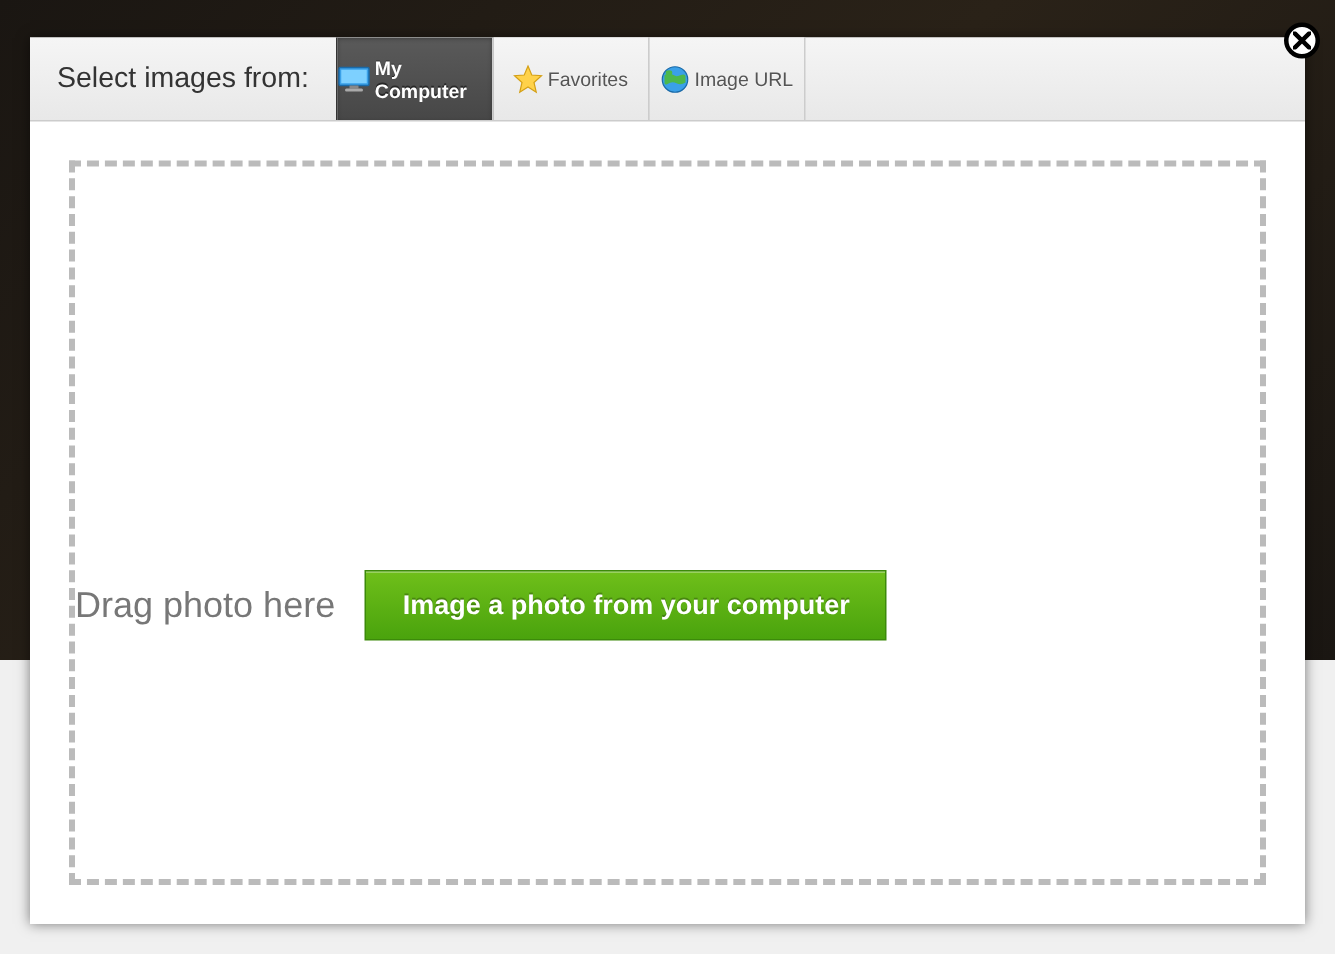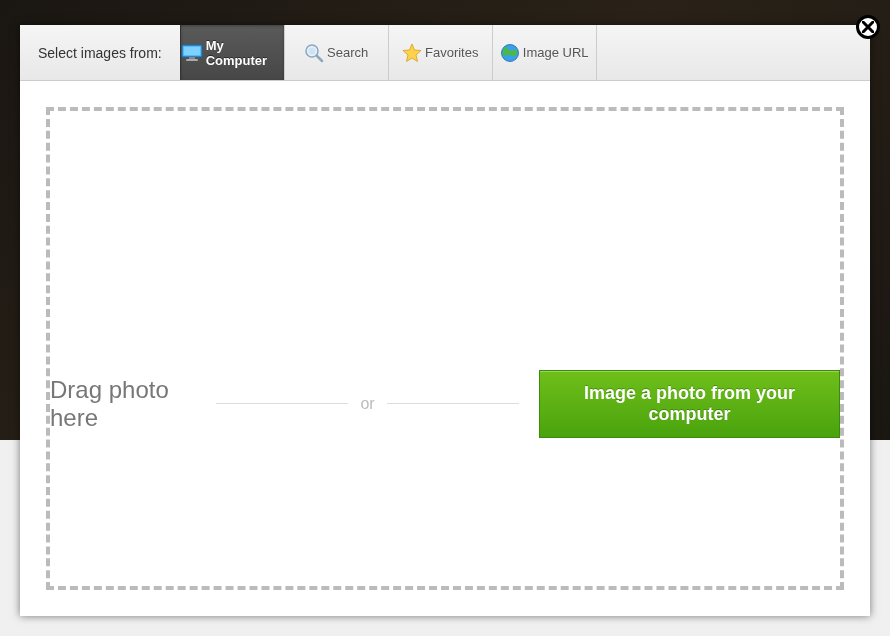--- a/index.html
+++ b/index.html
@@ -51,21 +51,21 @@
       height: 56px;
       background: linear-gradient(to bottom, #f5f5f5 0%, #e8e8e8 100%);
       border-bottom: 1px solid #ccc;
       display: flex;
       align-items: stretch;
     }
     .header-label {
       display: flex;
       align-items: center;
       padding: 0 18px;
-      font-size: 14px;
+      font-size: 19px;
       color: #333;
     }
     .tabs {
       display: flex;
       align-items: stretch;
     }
     .tab {
       width: 105px;
       display: flex;
       flex-direction: row;
@@ -171,30 +171,20 @@
           <svg width="22" height="18" viewBox="0 0 22 18">
             <rect x="1" y="1" width="20" height="12" rx="1" fill="#3aa0e8" stroke="#1a6aa8" stroke-width="1"></rect>
             <rect x="2.5" y="2.5" width="17" height="9" fill="#7dd0ff"></rect>
             <rect x="8" y="13" width="6" height="2" fill="#888"></rect>
             <rect x="5" y="15" width="12" height="2" rx="1" fill="#aaa"></rect>
           </svg>
         </span>
         <span class="tab-label">My Computer</span>
       </div>
 
-      <div class="tab">
-        <span class="tab-icon">
-          <svg width="20" height="20" viewBox="0 0 20 20">
-            <circle cx="8" cy="8" r="6" fill="#e8f0f8" stroke="#8aa8c0" stroke-width="1.5"></circle>
-            <circle cx="8" cy="8" r="3.5" fill="#cde4f5"></circle>
-            <line x1="13" y1="13" x2="18" y2="18" stroke="#8aa8c0" stroke-width="2.5" stroke-linecap="round"></line>
-          </svg>
-        </span>
-        <span class="tab-label">Search</span>
-      </div>
 
       <div class="tab">
         <span class="tab-icon">
           <svg width="20" height="20" viewBox="0 0 20 20">
             <path d="M10 1 L12.5 7 L19 7.5 L14 12 L15.5 18.5 L10 15 L4.5 18.5 L6 12 L1 7.5 L7.5 7 Z" fill="#ffd24a" stroke="#d4a017" stroke-width="0.8"></path>
           </svg>
         </span>
         <span class="tab-label">Favorites</span>
       </div>
 
@@ -208,22 +198,17 @@
         </span>
         <span class="tab-label">Image URL</span>
       </div>
 
     </div>
   </div>
 
   <div class="content">
     <div class="dropzone">
       <div class="drag-text">Drag photo here</div>
-      <div class="or-divider">
-        <span class="line"></span>
-        <span class="or-text">or</span>
-        <span class="line"></span>
-      </div>
       <button class="upload-btn">Image a photo from your computer</button>
     </div>
   </div>
 
 </div>
 
 </body></html>

